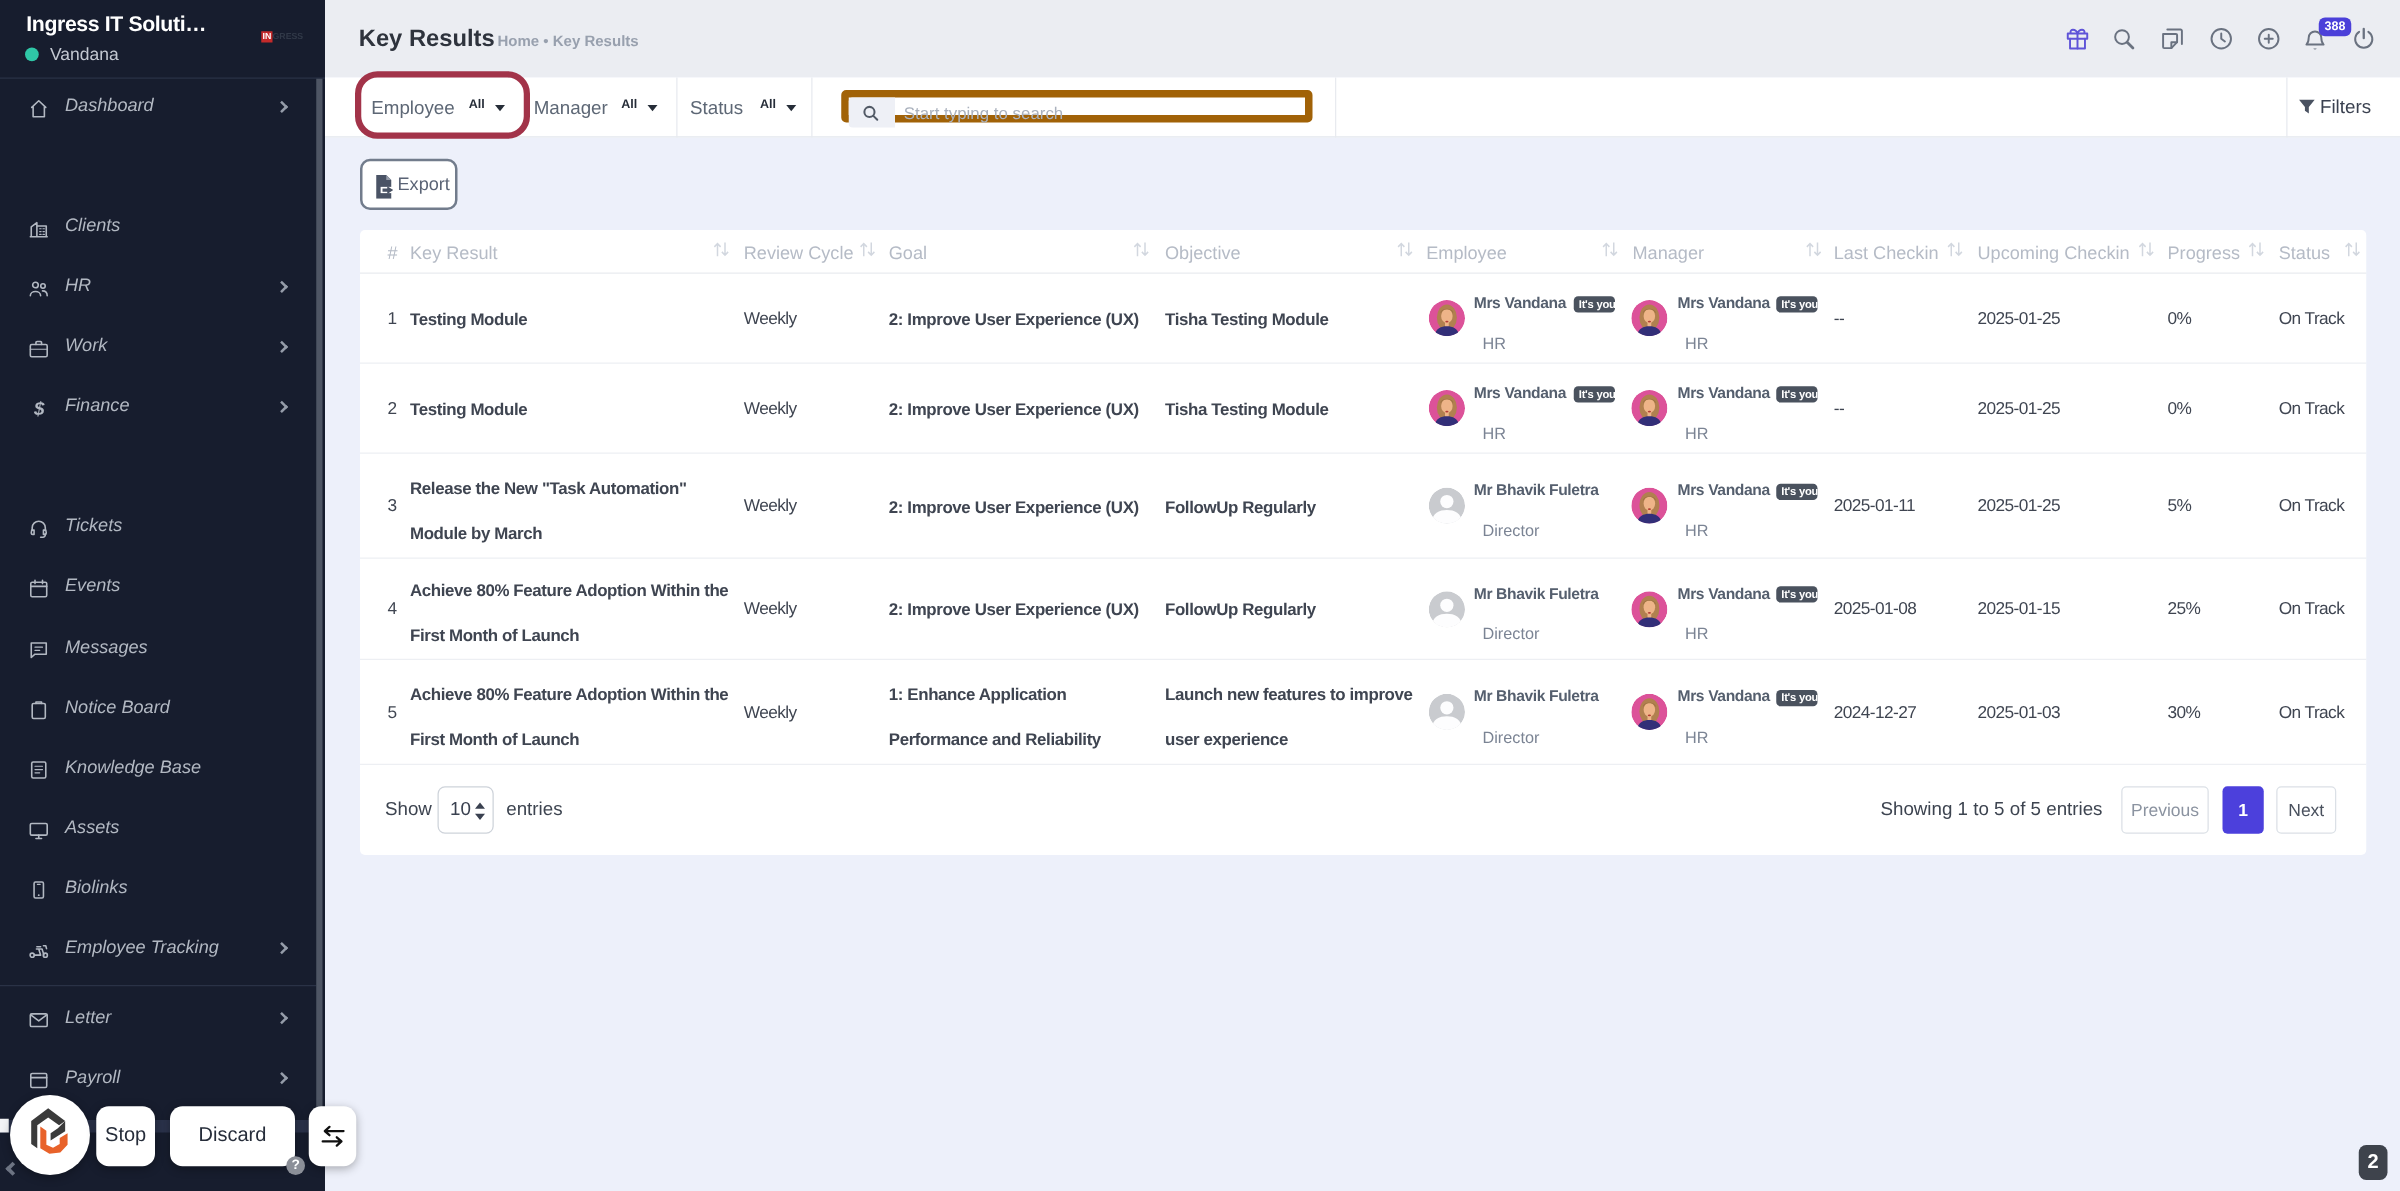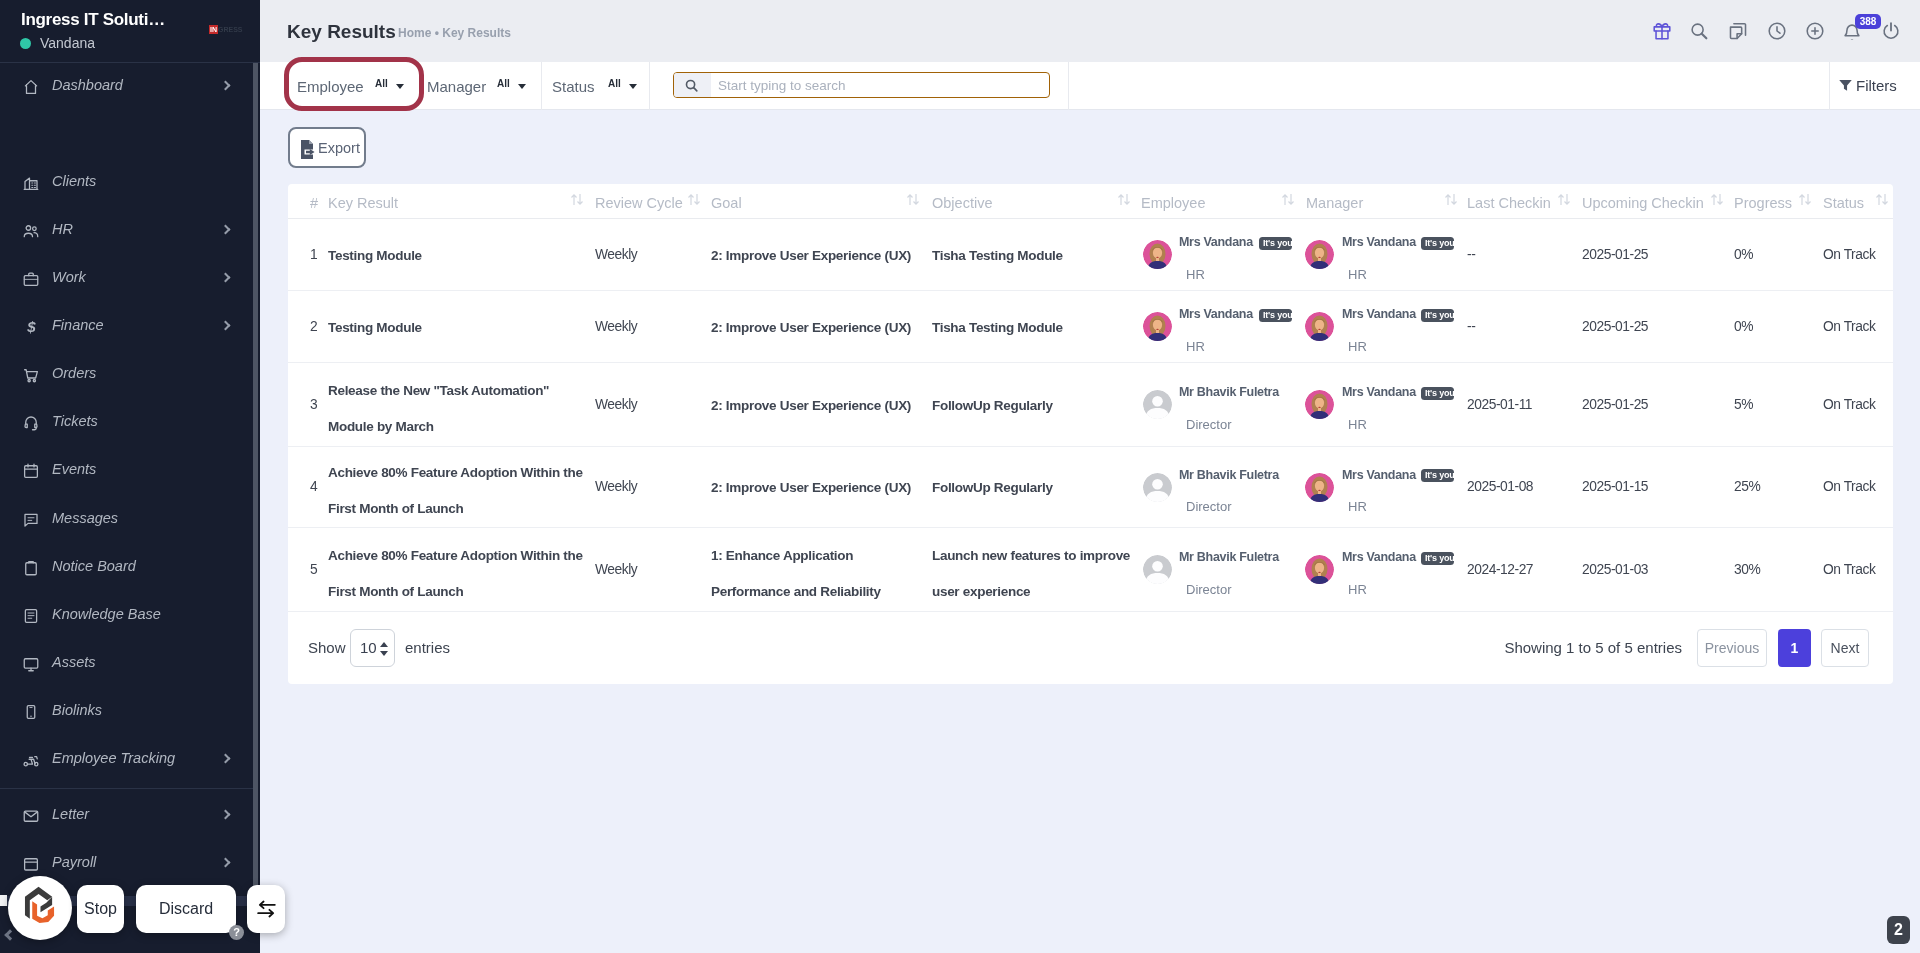--- a/index.html
+++ b/index.html
@@ -23,21 +23,21 @@
 #hthumb { position:absolute; left:0; top:895px; width:7px; height:11px; background:#f2f3f5; }
 #secdiv { position:absolute; left:0; top:788px; width:253px; height:1px; background:#2a3246; }
 #topbar { position:absolute; left:260px; top:0; width:1660px; height:62px; background:#ebedf2; }
 .ticon { position:absolute; }
 #badge388 { position:absolute; left:1855px; top:14px; width:26px; height:15px; background:#4b40d9; border-radius:5px; color:#fff; font-size:10px; font-weight:bold; text-align:center; line-height:15px; z-index:5; }
 #filterbar { position:absolute; left:260px; top:62px; width:1660px; height:48px; background:#ffffff; border-bottom:1px solid #e4e7ee; }
 .fsep { position:absolute; top:62px; width:1px; height:48px; background:#e8eaef; }
 .flabel { position:absolute; top:78px; font-size:15px; color:#5d6775; }
 .fval { position:absolute; top:78px; font-size:10px; font-weight:bold; color:#262d38; }
 .caret { position:absolute; width:0; height:0; border-left:4.5px solid transparent; border-right:4.5px solid transparent; border-top:5px solid #262d38; top:84px; }
-#searchbox { position:absolute; left:673px; top:72px; width:377px; height:26px; border:1px solid #a16207; border-radius:4px; background:#fff; }
+#searchbox { position:absolute; left:673px; top:72px; width:377px; height:26px; border:6px solid #a16207; border-radius:4px; background:#fff; }
 #searchicon { position:absolute; left:0px; top:0px; width:37px; height:24px; background:#eef0f6; border-radius:3px 0 0 3px; }
 #searchph { position:absolute; left:44px; top:5px; font-size:13.5px; color:#aab1bd; }
 #filterslbl { position:absolute; left:1856px; top:77px; font-size:15px; color:#3a4150; }
 #redbox { position:absolute; left:284px; top:57px; width:140px; height:54px; border:5px solid #a23349; border-radius:18px; z-index:50; }
 #exportbtn { position:absolute; left:288px; top:127px; width:78px; height:41px; background:#fff; border:2px solid #727c8c; border-radius:8px; }
 #exportbtn span { position:absolute; left:28px; top:11px; font-size:14.5px; color:#5a6375; }
 #card { position:absolute; left:288px; top:184px; width:1605px; height:500px; background:#fff; border-radius:4px; }
 .th { position:absolute; top:11px; font-size:14.5px; color:#b5bbc6; white-space:nowrap; }
 #thead { position:absolute; left:0; top:0; width:1605px; height:35px; border-bottom:1px solid #e9ebef; }
 .row { position:absolute; left:0; width:1605px; border-bottom:1px solid #edeff3; }
@@ -105,28 +105,20 @@
       <div class="mlabel">Work</div>
       <div class="chev"></div>
     </div>
 <div class="mitem" style="top:303px;">
       <svg class="micon" width="18" height="18" viewBox="0 0 24 24" fill="none" stroke="#b2b8c2" stroke-width="1.7" stroke-linecap="round" stroke-linejoin="round">
         <text x="7" y="19" font-size="20" fill="#b2b8c2" stroke="none" font-weight="bold" font-family="Liberation Sans">$</text>
       </svg>
       <div class="mlabel">Finance</div>
       <div class="chev"></div>
     </div>
-<div class="mitem" style="top:351px;">
-      <svg class="micon" width="18" height="18" viewBox="0 0 24 24" fill="none" stroke="#b2b8c2" stroke-width="1.7" stroke-linecap="round" stroke-linejoin="round">
-        <path d="M3.5 5 h2 l2.2 11 h10.5 l2.3 -8.5 H6.2"></path>
-        <circle cx="9.5" cy="19.5" r="1.5"></circle>
-        <circle cx="16.5" cy="19.5" r="1.5"></circle>
-      </svg>
-      <div class="mlabel">Orders</div>
-    </div>
 <div class="mitem" style="top:399px;">
       <svg class="micon" width="18" height="18" viewBox="0 0 24 24" fill="none" stroke="#b2b8c2" stroke-width="1.7" stroke-linecap="round" stroke-linejoin="round">
         <path d="M5 13 v-2 a7 7 0 0 1 14 0 v2"></path>
         <path d="M4.5 13.5 h2.5 v4.5 h-1.5 a1.5 1.5 0 0 1 -1.5 -1.5 z M19.5 13.5 h-2.5 v4.5 h1.5 a1.5 1.5 0 0 0 1.5 -1.5 z"></path>
         <path d="M19 17.5 v1 a2.5 2.5 0 0 1 -2.5 2.5 h-2.5"></path>
       </svg>
       <div class="mlabel">Tickets</div>
     </div>
 <div class="mitem" style="top:447px;">
       <svg class="micon" width="18" height="18" viewBox="0 0 24 24" fill="none" stroke="#b2b8c2" stroke-width="1.7" stroke-linecap="round" stroke-linejoin="round">

